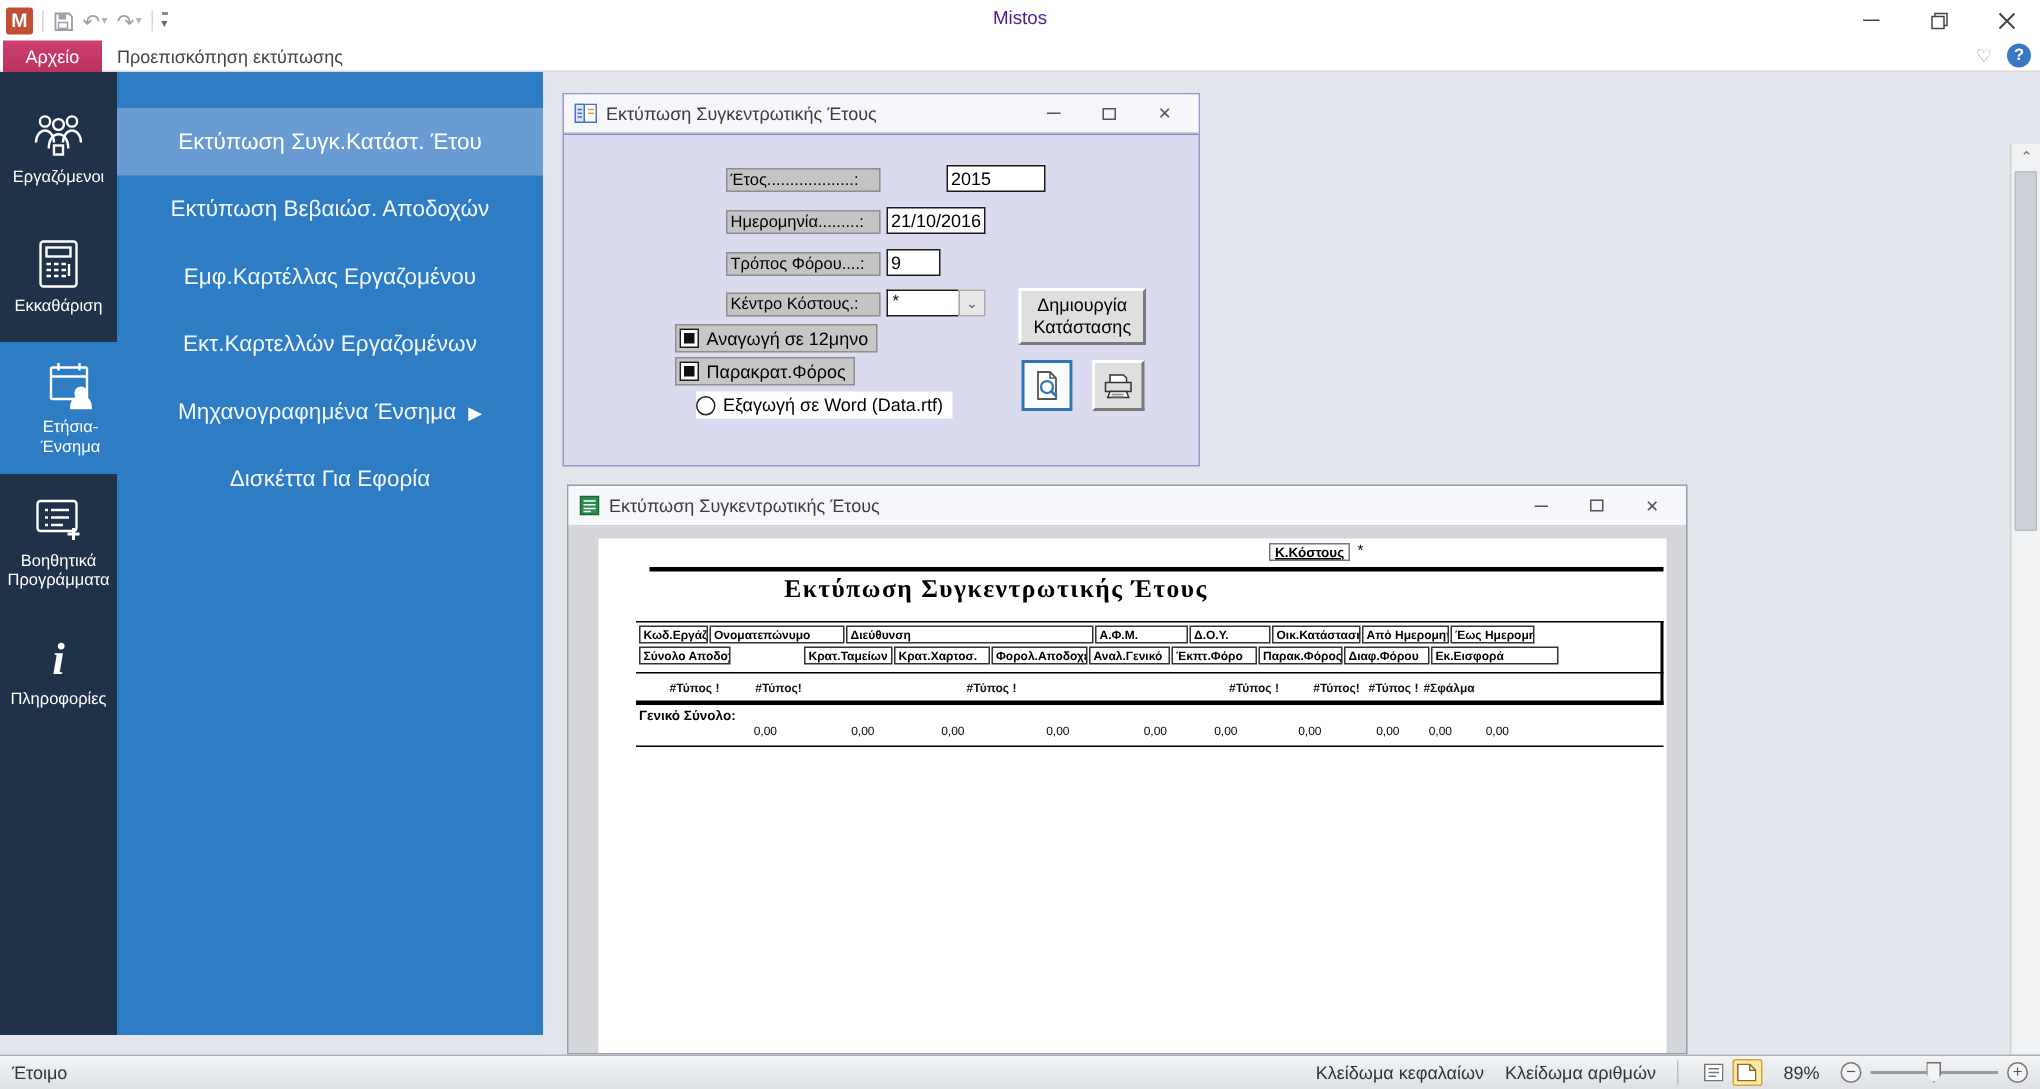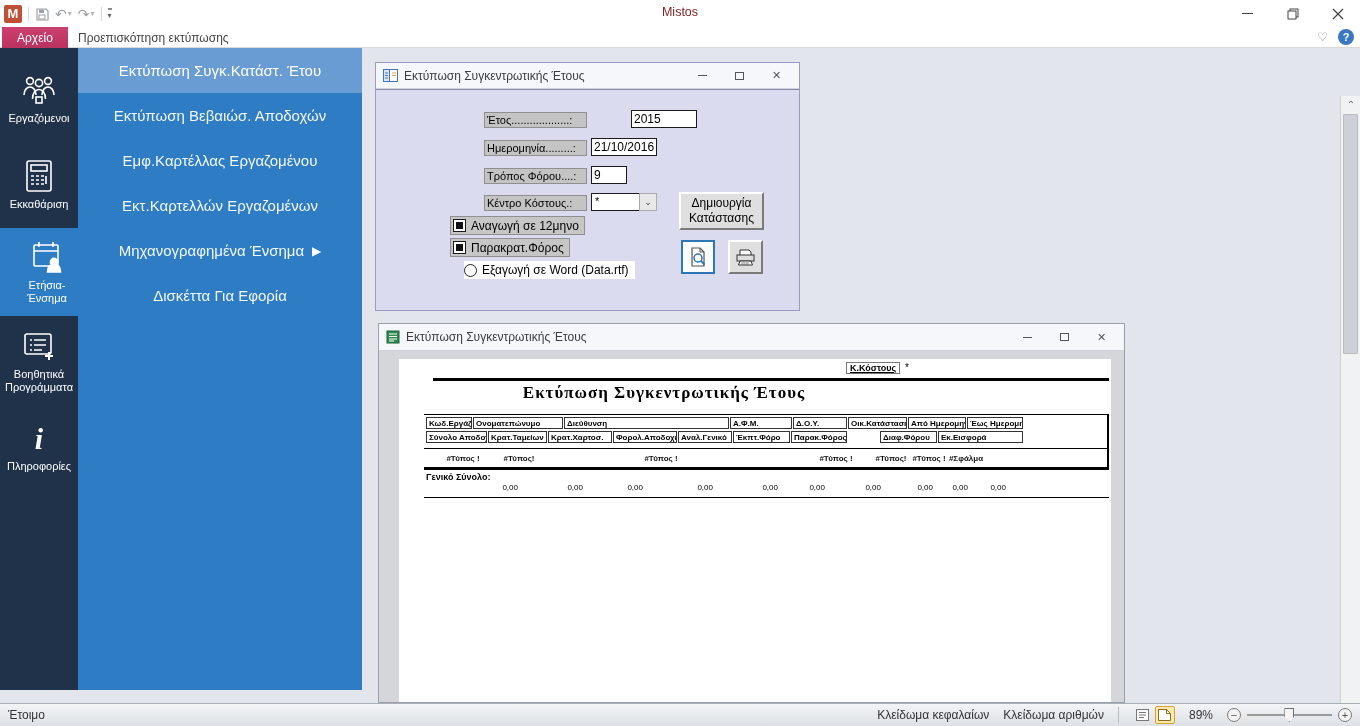--- a/index.html
+++ b/index.html
@@ -8,21 +8,21 @@
 
   
   .titlebar { position:absolute; left:0; top:0; width:1360px; height:27px; background:#fff; }
   .qat { position:absolute; left:4px; top:3px; display:flex; align-items:center; gap:6px; height:21px; }
   .app-logo { width:18px; height:18px; background:#C14F35; color:#fff; font-weight:bold; font-size:13px;
               display:flex; align-items:center; justify-content:center; border-radius:2px; }
   .qat-sep { width:1px; height:14px; background:#d8d8d8; }
   .qat-btn { color:#9aa0a6; font-size:14px; line-height:18px; display:flex; align-items:center; }
   .qat-btn .caret { font-size:8px; color:#b5b5b5; margin-left:1px; }
   .qat-dd { border-top:2px solid #8a8a8a; color:#5f6368; font-size:8px; padding-top:1px; }
-  .win-title { position:absolute; left:50%; top:5px; transform:translateX(-50%); font-size:12.5px; color:#7f1d1d; }
+  .win-title { position:absolute; left:50%; top:5px; transform:translateX(-50%); font-size:12.5px; color:#4c1d95; }
   .win-controls { position:absolute; right:0; top:0; display:flex; height:27px; }
   .win-controls .wc { width:45px; height:27px; display:flex; align-items:center; justify-content:center; color:#444; }
   .wc-min i { display:block; width:11px; height:1px; background:#444; }
   .wc-max svg, .wc-close svg { display:block; }
 
   
   .ribbonrow { position:absolute; left:0; top:27px; width:1360px; height:21px; background:#fff; border-bottom:1px solid #d9d9d9; }
   .tab-file { position:absolute; left:2px; top:0px; height:21px; padding:0 15px; background:linear-gradient(#CD3F6F,#B93260);
               color:#fff; font-size:12px; display:flex; align-items:center; }
   .tab-plain { position:absolute; left:72px; top:0; height:21px; padding:0 6px; color:#444; font-size:12px; display:flex; align-items:center; }
@@ -38,21 +38,21 @@
   .sidebar { position:absolute; left:0; top:0; width:78px; height:642px; background:#20314A; padding-top:8px; }
   .sb-item { width:78px; display:flex; flex-direction:column; align-items:center; justify-content:center;
              color:#fff; text-align:center; font-size:11px; line-height:13px; padding:9px 1px; }
   .sb-item svg { margin-bottom:5px; }
   .sb-item.active { background:#2E7CC3;padding-left:17px; }
 
   
   .menu { position:absolute; left:78px; top:0; width:284px; height:642px; background:#2E7CC3; }
   .menu-item { height:45px; display:flex; align-items:center; justify-content:center; gap:8px;
                color:#F2F7FC; font-size:15px; }
-  .menu-item.active { background:#689CD2; color:#fff; }
+  .menu-item.active { background:#689CD2; color:#fff;margin-top:24px; }
   .menu-arrow { color:#fff; font-size:12px; }
 
   
   .canvas { position:absolute; left:362px; top:0; width:978px; height:655px; background:#E2E5EB; overflow:hidden; }
 
   
   .child-titlebar { position:absolute; left:0; top:0; right:0; background:#F6F7FB; border-bottom:1px solid #cfd2da;
                     display:flex; align-items:center; padding-left:7px; }
   .child-title { font-size:12px; color:#3c3c3c; margin-left:6px; }
   .cw-controls { position:absolute; top:0; right:4px; height:100%; display:flex; }
@@ -368,27 +368,27 @@
             <span style="width: 90px;">Ονοματεπώνυμο</span>
             <span style="width: 165px;">Διεύθυνση</span>
             <span style="width: 62px;">Α.Φ.Μ.</span>
             <span style="width: 54px;">Δ.Ο.Υ.</span>
             <span style="width: 59px;">Οικ.Κατάσταση</span>
             <span style="width: 58px;">Από Ημερομηνία</span>
             <span style="width: 56px;">Έως Ημερομηνία</span>
           </div>
         <div class="hdr-row" style="top:72px">
             <span style="width: 61px;">Σύνολο Αποδοχών</span>
-            <span style="width: 59px;">Κρατ.Ταμείων</span>
+            <span style="width: 59px; margin-left: 48px;">Κρατ.Ταμείων</span>
             <span style="width: 64px;">Κρατ.Χαρτοσ.</span>
             <span style="width: 64px;">Φορολ.Αποδοχές</span>
             <span style="width: 54px;">Αναλ.Γενικό</span>
             <span style="width: 57px;">Έκπτ.Φόρο</span>
             <span style="width: 56px;">Παρακ.Φόρος</span>
-            <span style="width: 57px; margin-left: 32px;">Διαφ.Φόρου</span>
+            <span style="width: 57px;">Διαφ.Φόρου</span>
             <span style="width: 85px;">Εκ.Εισφορά</span>
           </div>
 
         <div class="rule" style="left:25px; top:89px; width:685px; height:1px"></div>
         <div class="rpt-formula">
             <span style="left: 64px;">#Τύπος !</span>
             <span style="left: 120px;">#Τύπος!</span>
             <span style="left: 262px;">#Τύπος !</span>
             <span style="left: 437px;">#Τύπος !</span>
             <span style="left: 492px;">#Τύπος!</span>

